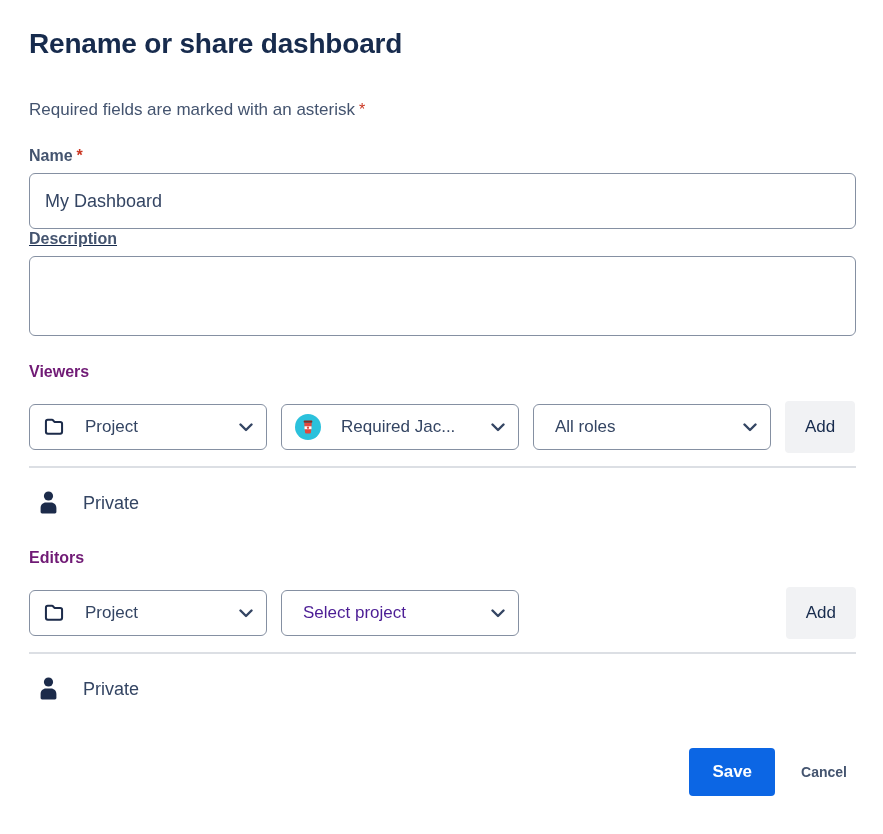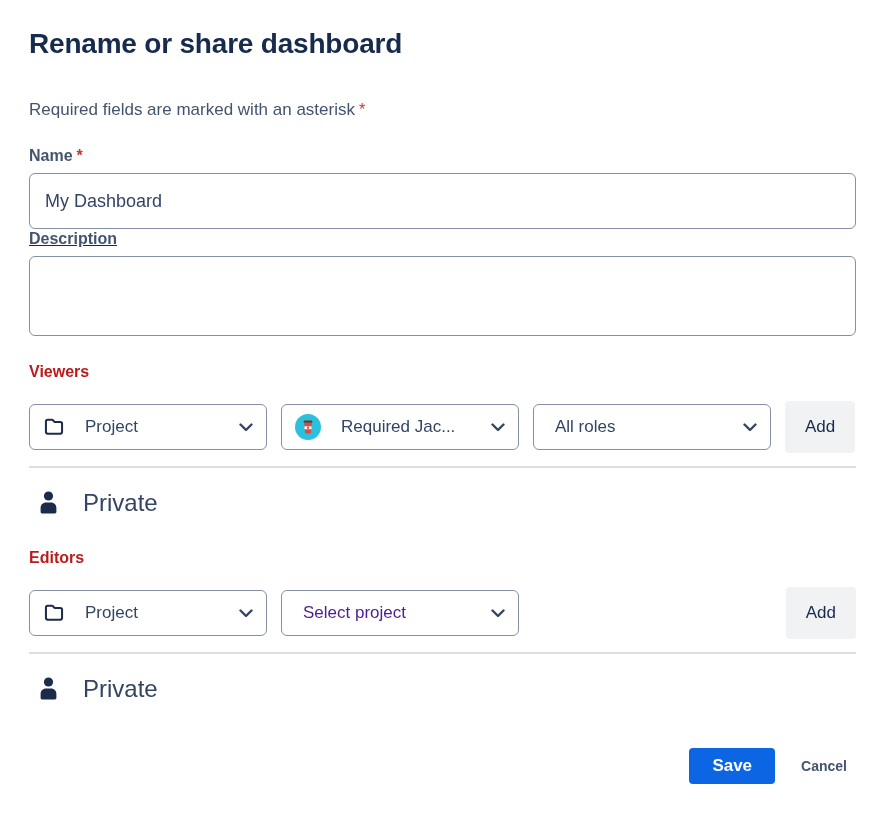--- a/index.html
+++ b/index.html
@@ -33,21 +33,21 @@
     padding: 0 15px; font-size: 18px; font-family: inherit; color: #344563;
     background: #fff; outline: none;
   }
   .textarea {
     display: block; width: 100%; height: 80px; border: 1px solid #8590A2;
     border-radius: 6px; padding: 10px 15px; font-size: 18px;
     font-family: inherit; color: #344563; resize: none; outline: none; background: #fff;
   }
 
   .section-label {
-    display: block; font-size: 16px; font-weight: 600; color: #b91c1c;
+    display: block; font-size: 16px; font-weight: 600; color: #701a75;
     margin-bottom: 20px; line-height: 19px;
   }
   .select-row { display: flex; align-items: center; gap: 14px; margin-bottom: 13px; }
   .select {
     width: 238px; height: 46px; border: 1.5px solid #8590A2; border-radius: 6px;
     display: flex; align-items: center; padding: 0 13px; background: #fff;
     font-size: 17px; color: #344563; cursor: pointer; flex-shrink: 0;
   }
   .select .sel-icon { display: flex; align-items: center; margin-right: 12px; flex-shrink: 0; }
   .select .sel-label { flex: 1; white-space: nowrap; overflow: hidden; margin-left: 8px; }
@@ -58,31 +58,31 @@
     height: 52px; padding: 0 20px; background: #F1F2F4; color: #172B4D;
     border: none; border-radius: 4px; font-size: 17px; font-weight: 500;
     font-family: inherit; cursor: pointer; flex-shrink: 0;
   }
   .add-btn.pushed { margin-left: auto; }
 
   .divider { height: 2px; background: #DCDFE4; border: none; margin: 0 0 20px 0; }
 
   .private-row { display: flex; align-items: center; padding-left: 9px; margin-bottom: 30px; height: 30px; }
   .private-row .person-wrap { display: flex; align-items: center; margin-right: 24px; }
-  .private-text { font-size: 24px; color: #344563; }
+  .private-text { font-size: 18px; color: #344563; }
 
   .editors-section .select-row .select:nth-child(2) { }
 
   .footer {
     display: flex; justify-content: flex-end; align-items: center;
     gap: 26px; margin-top: 44px; padding-right: 9px;
   }
   .save-btn {
     background: #0C66E4; color: #ffffff; border: none; border-radius: 4px;
-    height: 36px; padding: 0 23px; font-size: 17px; font-weight: 700;
+    height: 48px; padding: 0 23px; font-size: 17px; font-weight: 700;
     font-family: inherit; cursor: pointer;
   }
   .cancel-btn {
     background: none; border: none; color: #44546F; font-size: 14px;
     font-weight: 600; font-family: inherit; cursor: pointer; padding: 0;
   }
 </style>
 </head>
 <body>
 

